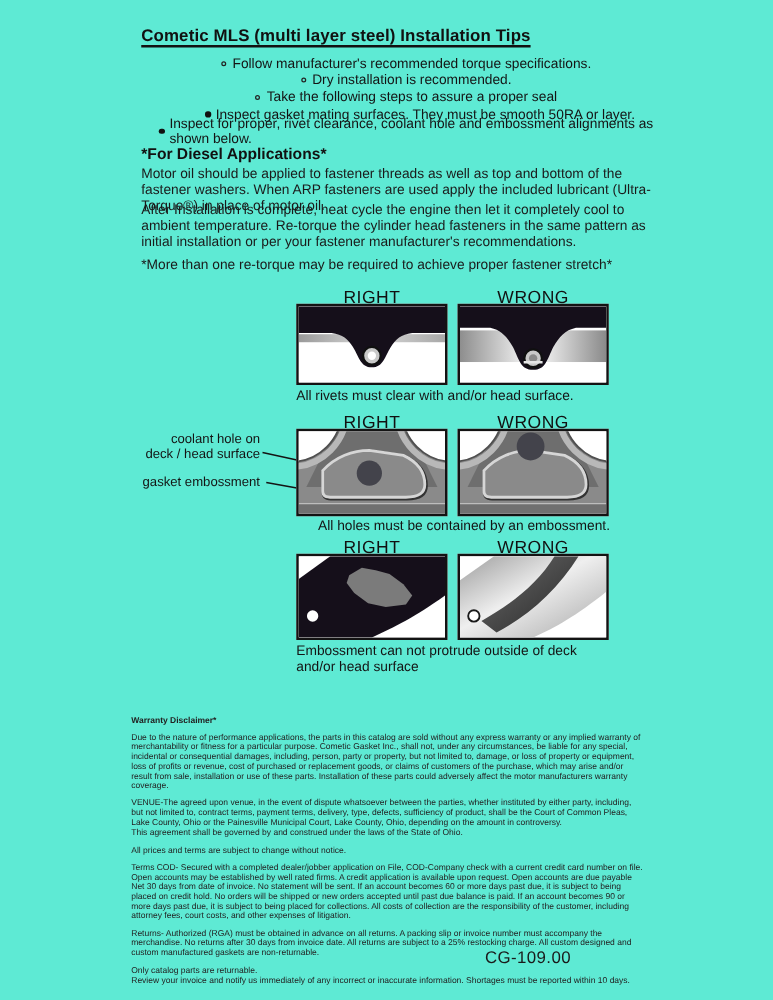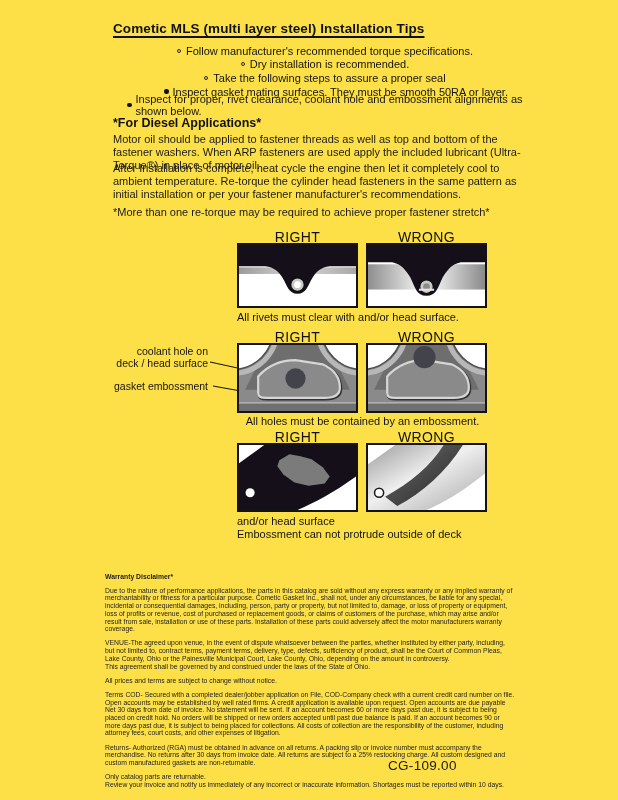--- a/index.html
+++ b/index.html
@@ -1,21 +1,21 @@
 <!DOCTYPE html>
 <html><head>
 <meta charset="utf-8">
 <style>
   * { margin:0; padding:0; box-sizing:border-box; }
   html,body { background:#ffffff; }
   body {
     width:618px; height:800px; position:relative; overflow:hidden;
     font-family:"Liberation Sans","DejaVu Sans",sans-serif; color:#141414;
   }
-  .page { position:absolute; left:0; top:0; width:618px; height:800px; background:#fde047; }
+  .page { position:absolute; left:0; top:0; width:618px; height:800px; background:#5eead4; }
 
   .title {
     position:absolute; left:113px; top:21px; font-size:13.5px; font-weight:bold;
     text-decoration:underline; text-underline-offset:3px; text-decoration-thickness:1.5px;
     letter-spacing:.1px; color:#111;
   }
 
   .bullets { position:absolute; left:105px; top:44px; width:440px; font-size:11px; }
   .b-row { display:flex; align-items:center; height:13.6px;justify-content:center; }
   .b-row.sub { padding-left:22px; }
@@ -157,21 +157,21 @@
       <circle cx="-6" cy="-16" r="44" fill="none" stroke="#b8b8b8" stroke-width="5"></circle>
       <circle cx="122" cy="-16" r="44" fill="none" stroke="#b8b8b8" stroke-width="5"></circle>
       <circle cx="-6" cy="-16" r="40" fill="#ffffff" stroke="#4f4f4f" stroke-width="1.4"></circle>
       <circle cx="122" cy="-16" r="40" fill="#ffffff" stroke="#4f4f4f" stroke-width="1.4"></circle>
       <path d="M19,47 L19,31 C29,20 43,15 56,15 L83,19 C96,25 100,34 100,42 C100,50 93,52 85,52 L27,52 C21,52 19,51 19,47 Z" fill="none" stroke="#333333" stroke-width="3.2" transform="translate(0.8,1)"></path>
       <path d="M19,47 L19,31 C29,20 43,15 56,15 L83,19 C96,25 100,34 100,42 C100,50 93,52 85,52 L27,52 C21,52 19,51 19,47 Z" fill="#8a8a8a" stroke="#d6d6d6" stroke-width="2.2"></path>
       <circle cx="56" cy="12" r="11" fill="#43434b"></circle>
     </svg>
   </div>
 
-  <div class="caption" style="left:237px; top:415px; width:251px; text-align:center;">All holes must be contained by an embossment.</div>
+  <div class="caption" style="left:237px; top:415px; width:251px; text-align:right;">All holes must be contained by an embossment.</div>
 
   <div class="dlabel" style="left:237px; top:429px;">RIGHT</div>
   <div class="dlabel" style="left:366px; top:429px;">WRONG</div>
 
   <div class="panel" style="left:237px; top:443px; height:69px;">
     <svg viewBox="0 0 116 64" preserveAspectRatio="none">
       <rect width="116" height="64" fill="#ffffff"></rect>
       <path d="M25,0 H116 V31 C92,48 76,56 58,64 L0,64 L0,18 Z" fill="#150f1a"></path>
       <path d="M40,15 L50,9 L61,11 L72,14 L83,22 L90,31 L85,38 L69,40 L55,37 L44,29 L38,21 Z" fill="#7b7b7b"></path>
       <circle cx="11" cy="47" r="4.5" fill="#ffffff"></circle>
@@ -192,22 +192,22 @@
         </linearGradient>
       </defs>
       <rect width="116" height="64" fill="#ffffff"></rect>
       <path d="M27,0 H116 V28 C92,47 76,56 58,64 L0,64 L0,19 Z" fill="url(#g-r3band)"></path>
       <path d="M75,0 L94,0 C77,27 54,47 29,60 L17,51 C42,37 62,21 75,0 Z" fill="url(#g-r3stripe)"></path>
       <circle cx="11" cy="47" r="4.5" fill="#ffffff" stroke="#1a1a1a" stroke-width="1.5"></circle>
     </svg>
   </div>
 
   <div class="caption" style="left:237px; top:515px;">
+    <div>Embossment can not protrude outside of deck</div>
     <div>and/or head surface</div>
-    <div>Embossment can not protrude outside of deck</div>
   </div>
 
   <div class="warranty">
     <div class="w-head">Warranty Disclaimer*</div>
     <p>Due to the nature of performance applications, the parts in this catalog are sold without any express warranty or any implied warranty of merchantability or fitness for a particular purpose.  Cometic Gasket Inc., shall not, under any circumstances, be liable for any special, incidental or consequential damages, including, person, party or property, but not limited to, damage, or loss of property or equipment, loss of profits or revenue, cost of purchased or replacement goods, or claims of customers of the purchase, which may arise and/or result from sale, installation or use of these parts.  Installation of these parts could adversely affect the motor manufacturers warranty coverage.</p>
     <p class="tight">VENUE-The agreed upon venue, in the event of dispute whatsoever between the parties, whether instituted by either party, including, but not limited to, contract terms, payment terms, delivery, type, defects, sufficiency of product, shall be the Court of Common Pleas, Lake County, Ohio or the Painesville Municipal Court, Lake County, Ohio, depending on the amount in controversy.</p>
     <p>This agreement shall be governed by and construed under the laws of the State of Ohio.</p>
     <p>All prices and terms are subject to change without notice.</p>
     <p>Terms COD- Secured with a completed dealer/jobber application on File, COD-Company check with a current credit card number on file.  Open accounts may be established by well rated firms.  A credit application is available upon request.  Open accounts are due payable Net 30 days from date of invoice.  No statement will be sent.  If an account becomes 60 or more days past due, it is subject to being placed on credit hold.  No orders will be shipped or new orders accepted until past due balance is paid.  If an account becomes 90 or more days past due, it is subject to being placed for collections.  All costs of collection are the responsibility of the customer, including attorney fees, court costs, and other expenses of litigation.</p>
     <p>Returns- Authorized (RGA) must be obtained in advance on all returns.  A packing slip or invoice number must accompany the merchandise.  No returns after 30 days from invoice date.  All returns are subject to a 25% restocking charge.  All custom designed and custom manufactured gaskets are non-returnable.</p>

